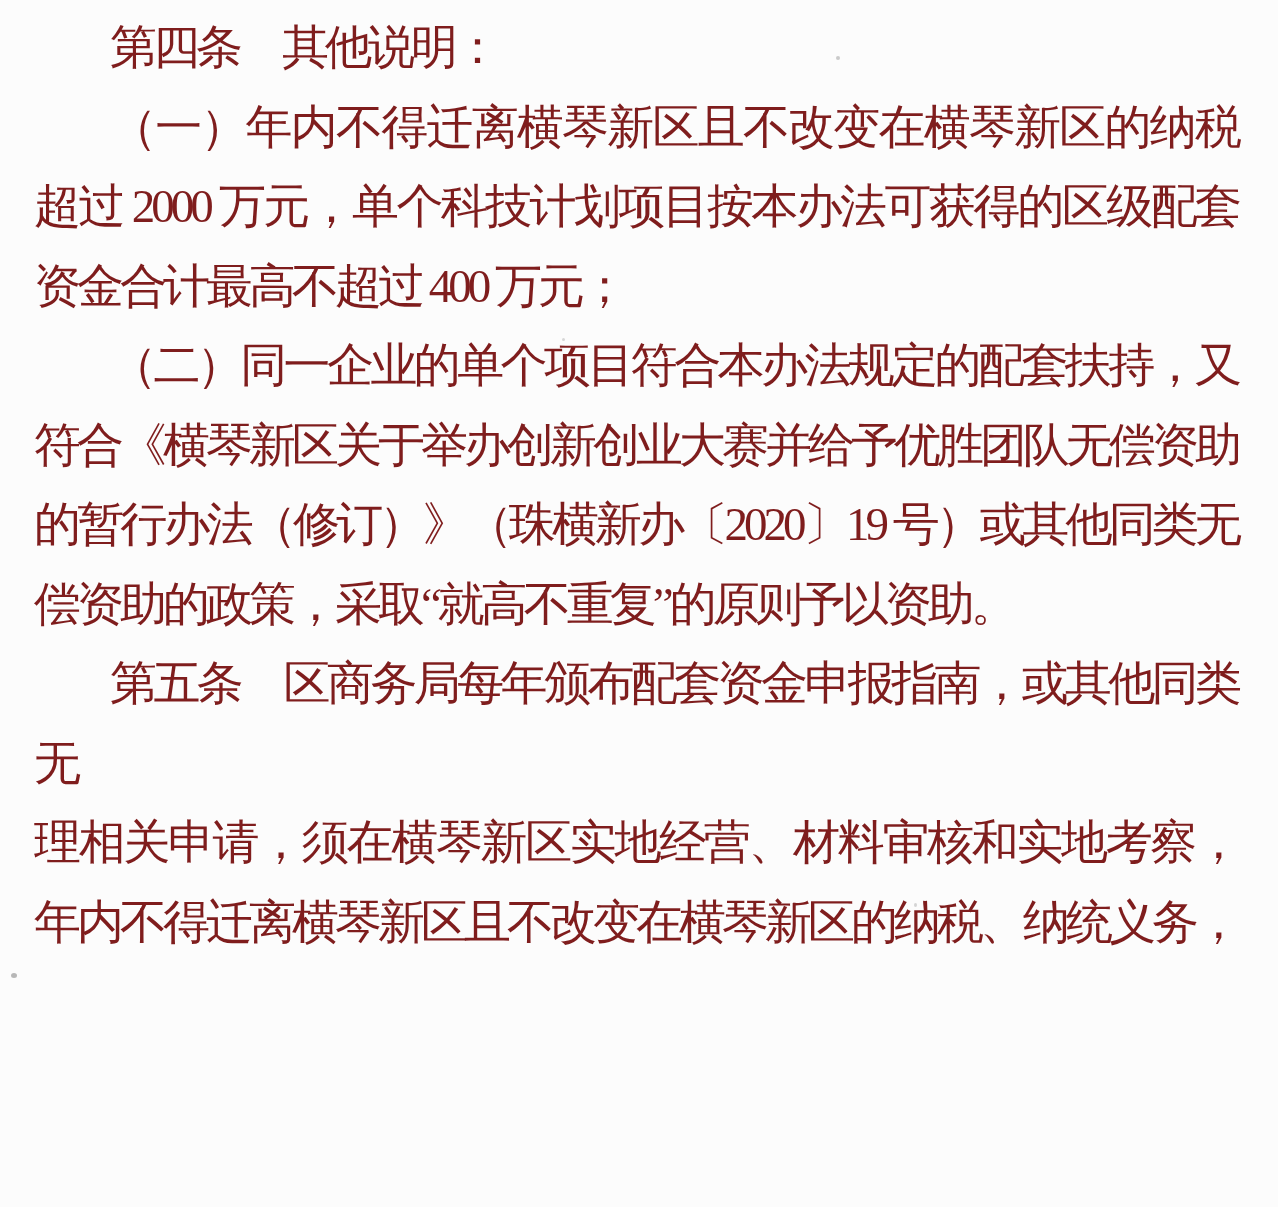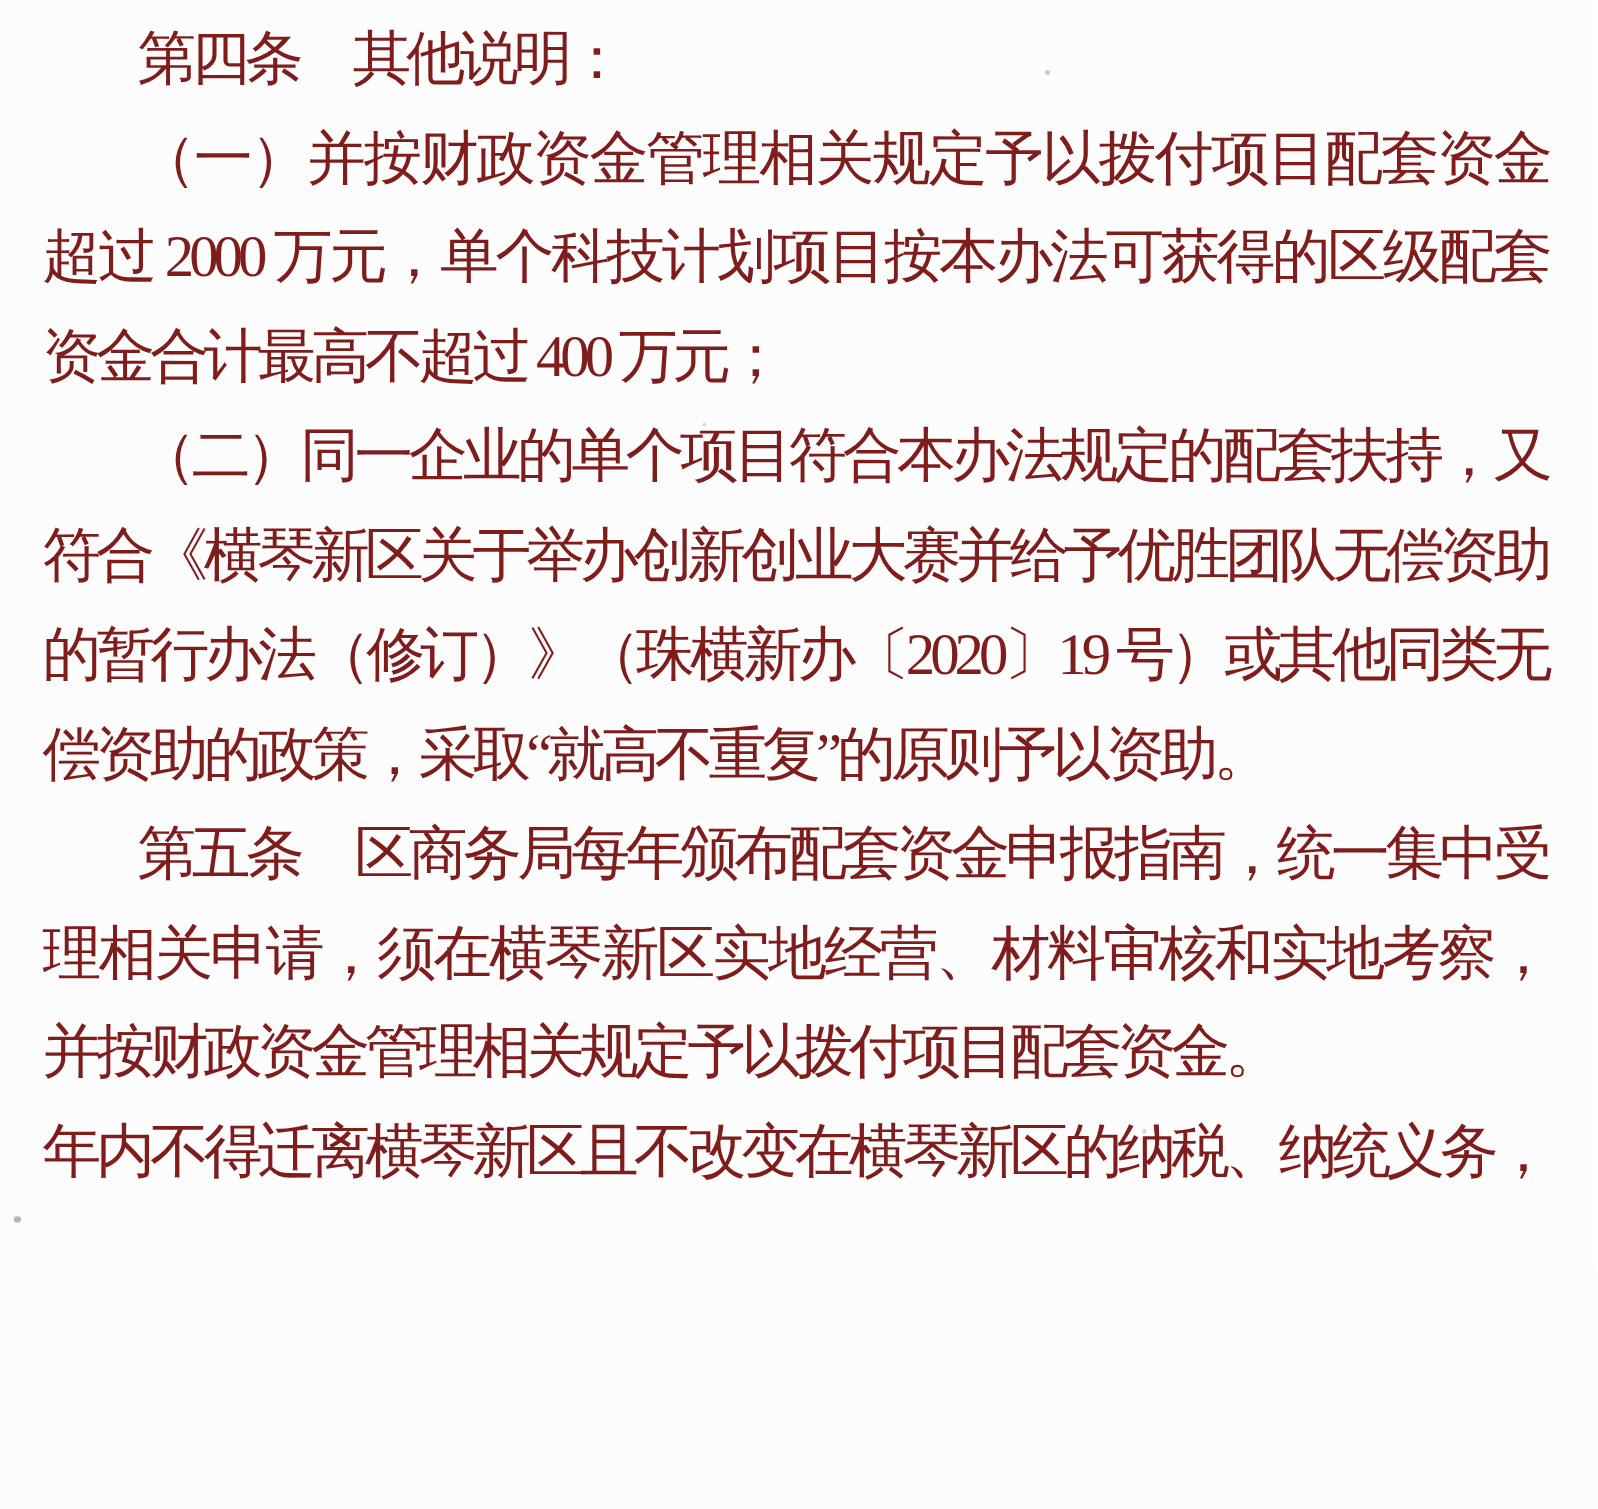--- a/index.html
+++ b/index.html
@@ -48,29 +48,28 @@
   .speck.s2 { left: 11px;  top: 973px; width: 6px; height: 5px; background: rgba(100,100,100,0.45); }
   .speck.s3 { left: 562px; top: 338px; width: 3px; height: 3px; background: rgba(130,130,130,0.3); }
   .speck.s4 { left: 914px; top: 903px; width: 3px; height: 4px; background: rgba(120,120,120,0.3); }
 </style>
 </head>
 <body>
 
 <div class="page">
   <div class="doc">
     <p class="line indent">第四条　其他说明：</p>
-    <p class="line indent justify">（一）并按财政资金管理相关规定予以拨付项目配套资金</p>
+    <p class="line indent justify">（一）年内不得迁离横琴新区且不改变在横琴新区的纳税</p>
     <p class="line justify">超过 2000 万元，单个科技计划项目按本办法可获得的区级配套</p>
     <p class="line">资金合计最高不超过 400 万元；</p>
     <p class="line indent justify">（二）同一企业的单个项目符合本办法规定的配套扶持，又</p>
     <p class="line justify">符合《横琴新区关于举办创新创业大赛并给予优胜团队无偿资助</p>
     <p class="line justify">的暂行办法（修订）》（珠横新办〔2020〕19 号）或其他同类无</p>
     <p class="line">偿资助的政策，采取“就高不重复”的原则予以资助。</p>
-    <p class="line indent justify">第五条　区商务局每年颁布配套资金申报指南，统一集中受</p>
+    <p class="line indent justify">第五条　区商务局每年颁布配套资金申报指南，或其他同类无</p>
     <p class="line justify">理相关申请，须在横琴新区实地经营、材料审核和实地考察，</p>
-    <p class="line">并按财政资金管理相关规定予以拨付项目配套资金。</p>
     <p class="line justify">年内不得迁离横琴新区且不改变在横琴新区的纳税、纳统义务，</p>
   </div>
   <div class="speck s1"></div>
   <div class="speck s2"></div>
   <div class="speck s3"></div>
   <div class="speck s4"></div>
 </div>
 
 </body></html>

